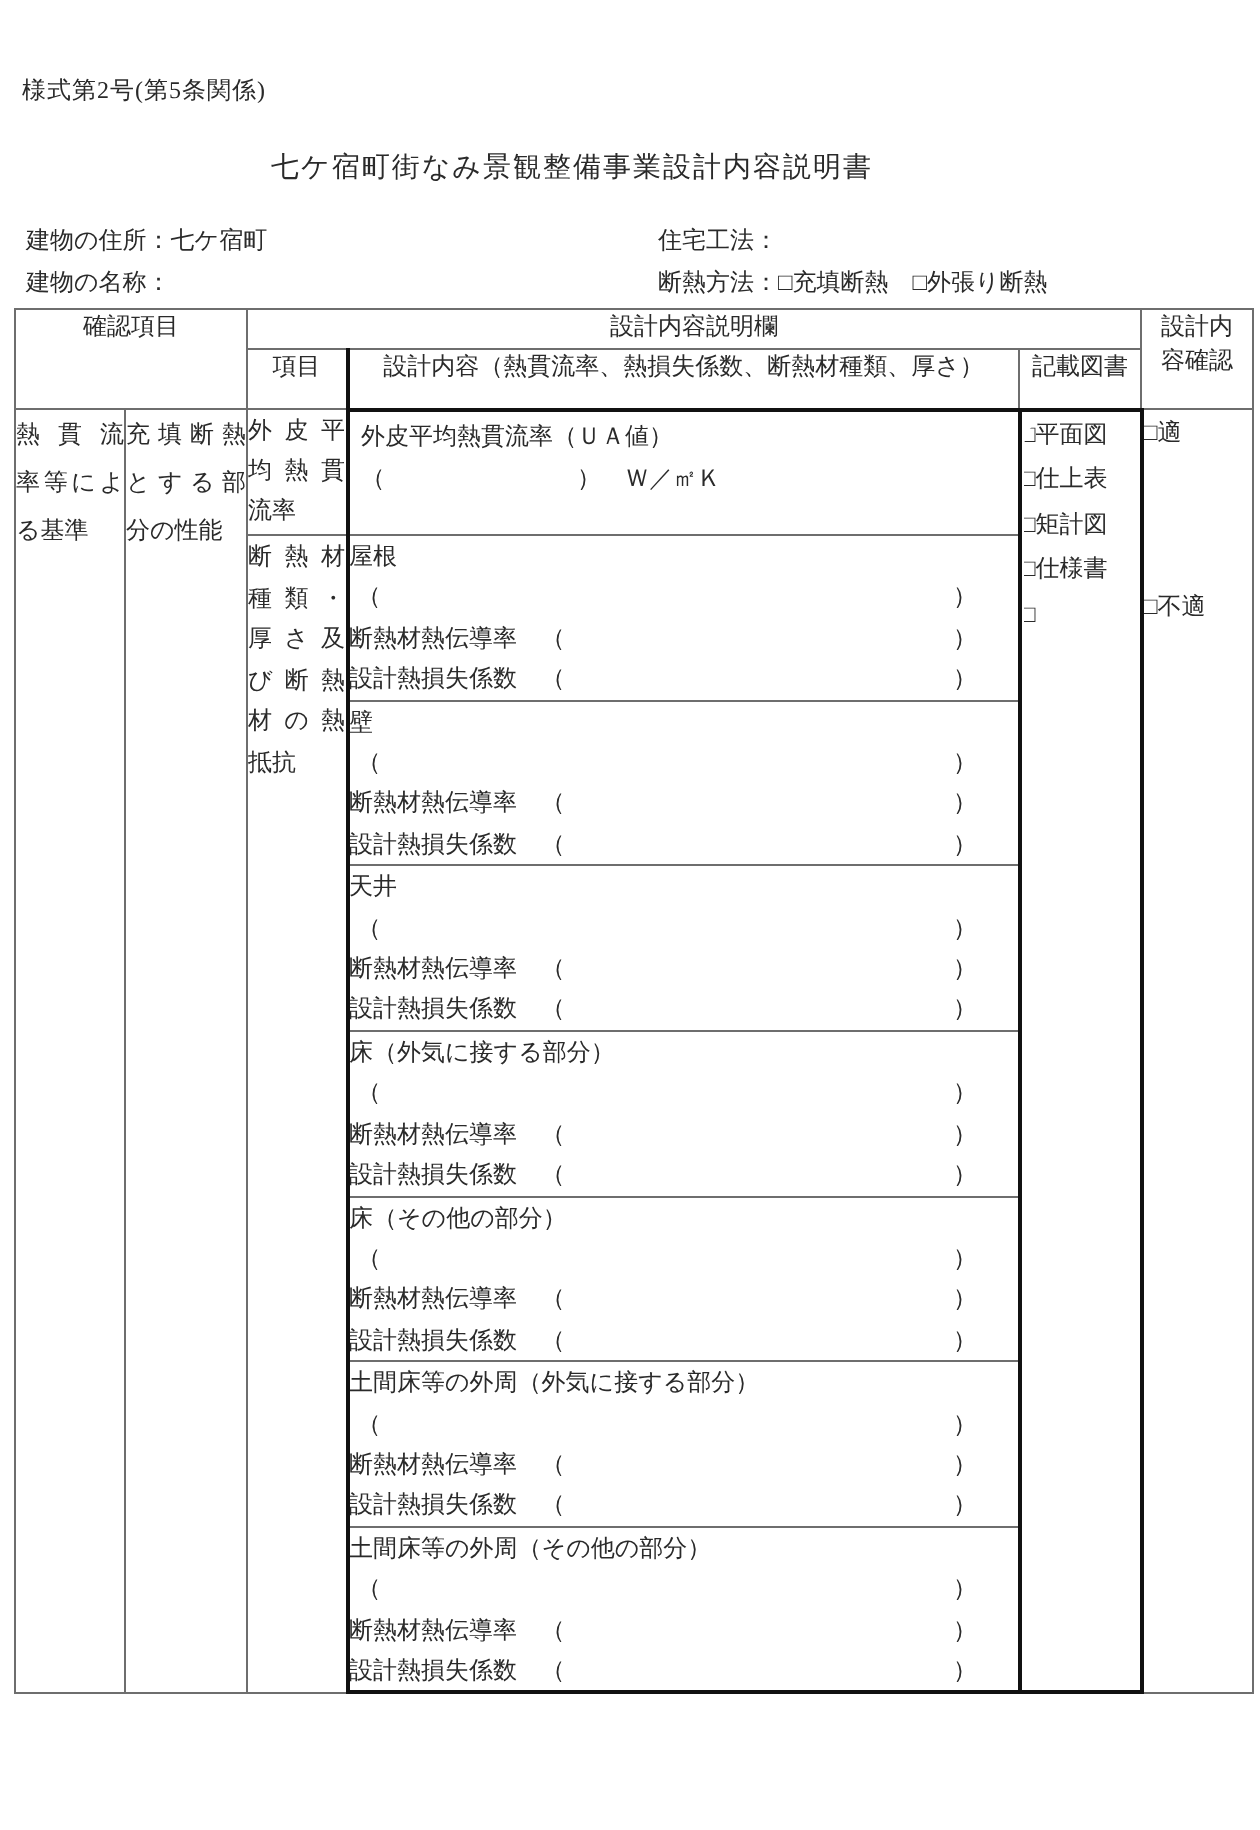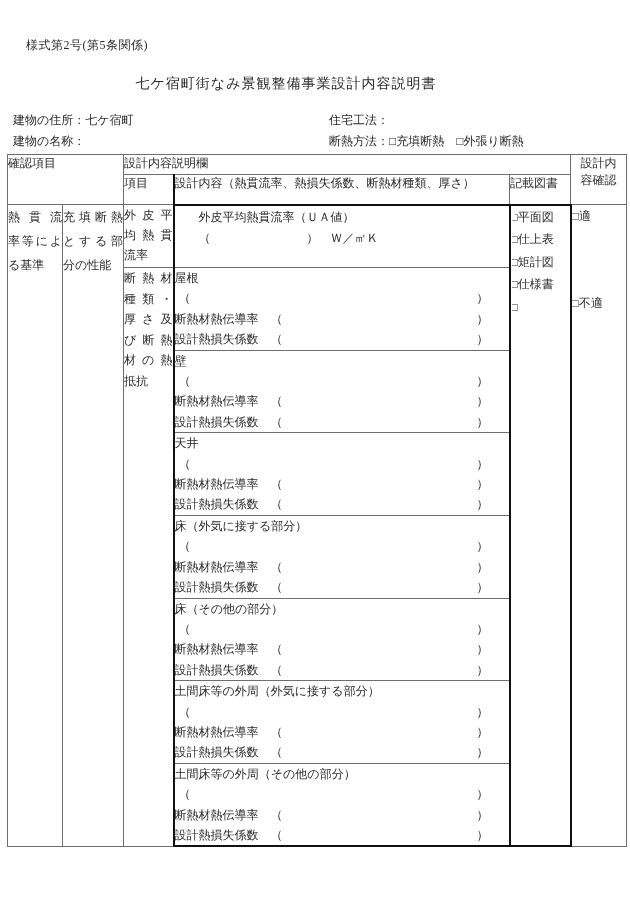--- a/index.html
+++ b/index.html
@@ -4,21 +4,21 @@
 <style>
   html, body { margin: 0; padding: 0; }
   body {
     width: 630px; height: 915px;
     position: relative;
     background: #ffffff;
     color: #2a2a2a;
     font-family: "Liberation Serif", "DejaVu Serif", serif;
     font-size: 12px;
   }
-  .form-number { position: absolute; left: 26px; top: 37px; letter-spacing: 0.5px; }
+  .form-number { position: absolute; left: 11px; top: 37px; letter-spacing: 0.5px; }
   .doc-title  { position: absolute; left: 0; top: 75px; width: 572px; text-align: center;
                 font-size: 14px; letter-spacing: 1px; }
   .info-row   { position: absolute; left: 0; width: 630px; }
   .ir1 { top: 112px; } .ir2 { top: 133px; }
   .info-left  { position: absolute; left: 13px; }
   .info-right { position: absolute; left: 329px; }
 
   table.main {
     position: absolute; left: 7px; top: 154px;
     width: 619px;
@@ -29,38 +29,38 @@
     padding: 0; margin: 0;
     font-weight: normal; font-size: 12px;
     vertical-align: top;
     overflow: hidden;
   }
   tr.hA { height: 20px; }
   tr.hB { height: 30px; }
   tr.r-ua  { height: 63px; }
   tr.r-sec { height: 82px; }
 
-  th.hc { vertical-align: middle; text-align: left; }
+  th.hc { vertical-align: middle; text-align: center; }
   th.hconfirm { vertical-align: middle; text-align: center; line-height: 17px; }
 
   
   .boxleft   { border-left:   2px solid #111 !important; }
   .boxright  { border-right:  2px solid #111 !important; }
   .boxtop    { border-top:    2px solid #111 !important; }
   .boxbottom { border-bottom: 2px solid #111 !important; }
 
   
   .vjust { padding: 3px 5px 0 5px; }
   .vjust div { text-align: justify; text-align-last: justify; }
   .vjust div:last-child { text-align-last: left; }
   .cat   { line-height: 24px; }
   .item1 { line-height: 20px; padding-top: 2px; }
   .item2 { line-height: 20.5px; padding-top: 6px; }
 
-  .content.ua  { line-height: 21px; padding: 2px 20px 0 24px; font-family: Liberation Mono, monospace; }
+  .content.ua  { line-height: 21px; padding: 2px 20px 0 6px; }
   .content.sec { line-height: 20.4px; padding: 0 20px 0 0; }
   .pline { display: flex; justify-content: space-between; }
   .pline.indent { padding-left: 4px; }
 
   .docs { line-height: 22.6px; padding: 4px 3px 0 6px; border-radius: 19px; }
   .confirm-cell { line-height: 23px; padding: 4px 3px 0 6px; }
   .confirm-cell .ng { margin-top: 64px; }
 </style>
 </head>
 <body>

